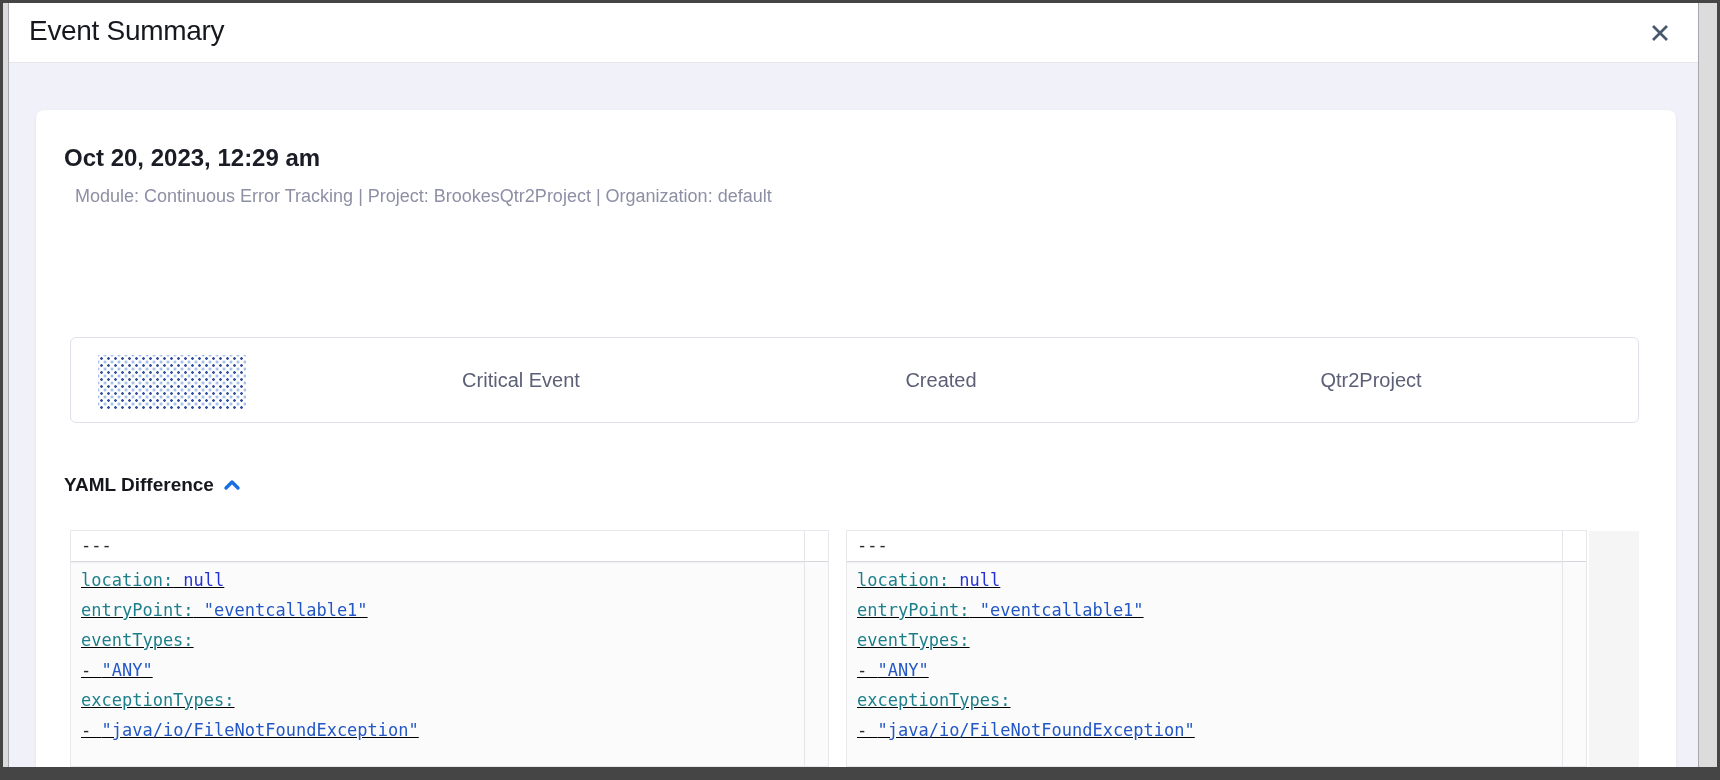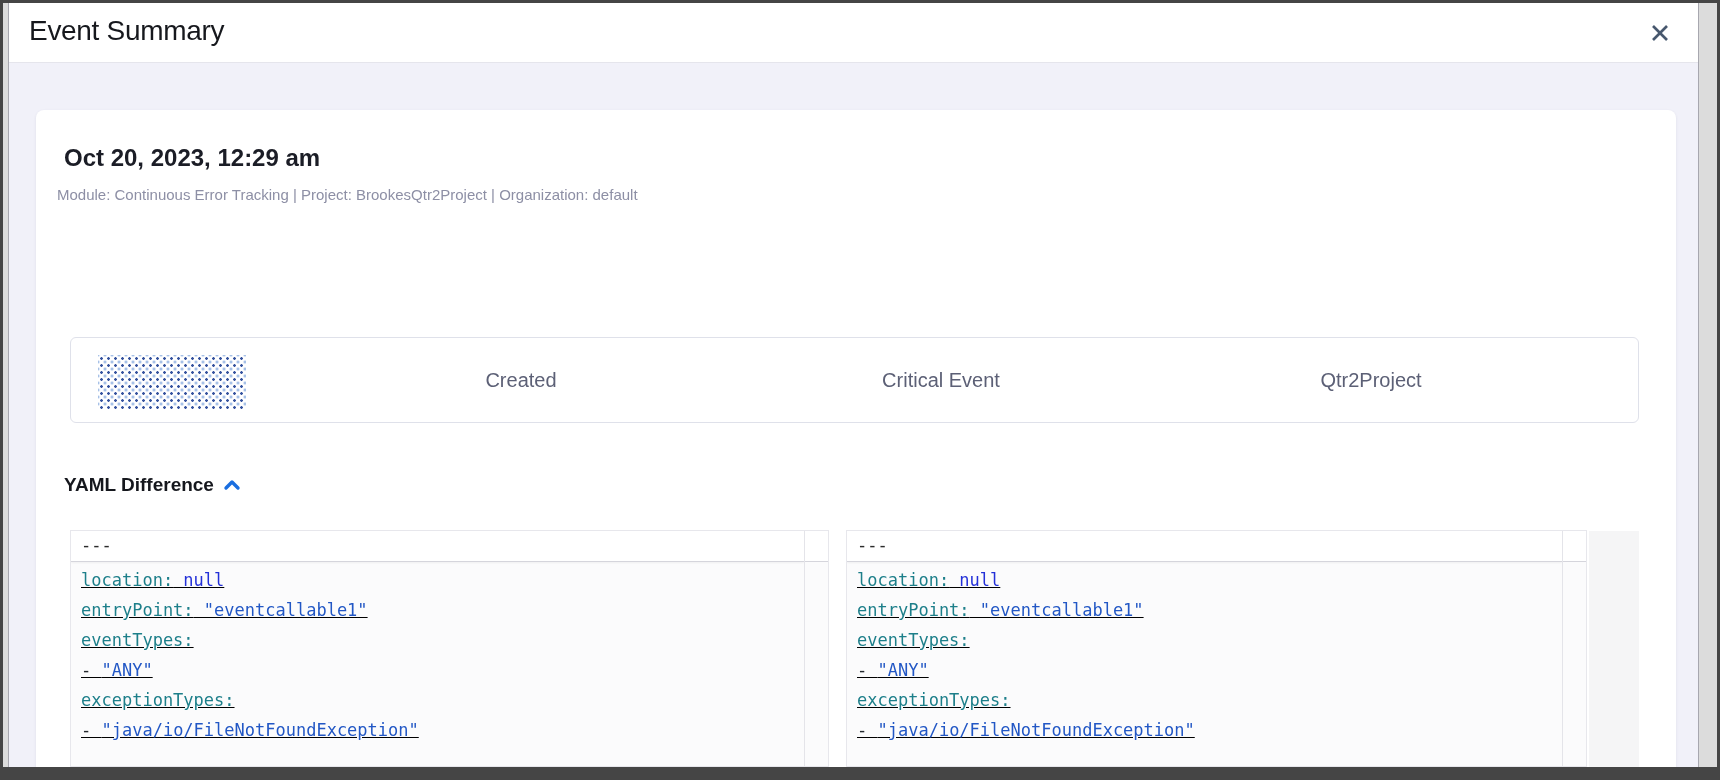--- a/index.html
+++ b/index.html
@@ -32,22 +32,22 @@
   }
   .card{
     position:absolute;left:27px;top:47px;width:1640px;height:760px;
     background:#ffffff;border-radius:8px;box-shadow:0 1px 3px rgba(60,60,90,0.10);
   }
   .timestamp{
     position:absolute;left:28px;top:34px;
     font-size:24px;font-weight:700;color:#1b1d26;
   }
   .meta{
-    position:absolute;left:21px;top:76px;
-    font-size:15px;color:var(--text_gray);
+    position:absolute;left:39px;top:76px;
+    font-size:18px;color:var(--text_gray);
   }
   
   .thead,.trow{
     position:absolute;left:34px;width:1569px;box-sizing:border-box;
     display:grid;grid-template-columns:250px 400px 440px 420px 1fr;
   }
   .thead{top:168px;}
   .th{
     font-size:15px;font-weight:700;letter-spacing:0.2px;color:#14161c;text-align:center;
   }
@@ -120,22 +120,22 @@
       <div class="card">
 
         <div class="timestamp">Oct 20, 2023, 12:29 am</div>
         <div class="meta">Module: Continuous Error Tracking | Project: BrookesQtr2Project | Organization: default</div>
 
 
         <div class="trow">
           <div class="td first">
             <div class="pixelated"></div>
           </div>
+          <div class="td">Critical Event</div>
           <div class="td">Created</div>
-          <div class="td">Critical Event</div>
           <div class="td">Qtr2Project</div>
         </div>
 
         <button class="yaml-toggle">
           <span class="yaml-label">YAML Difference</span>
           <svg width="18" height="12" viewBox="0 0 18 12">
             <polyline points="3,9 9,3 15,9" fill="none" stroke="#1a6ee0" stroke-width="3.4" stroke-linecap="round" stroke-linejoin="round"></polyline>
           </svg>
         </button>
 

